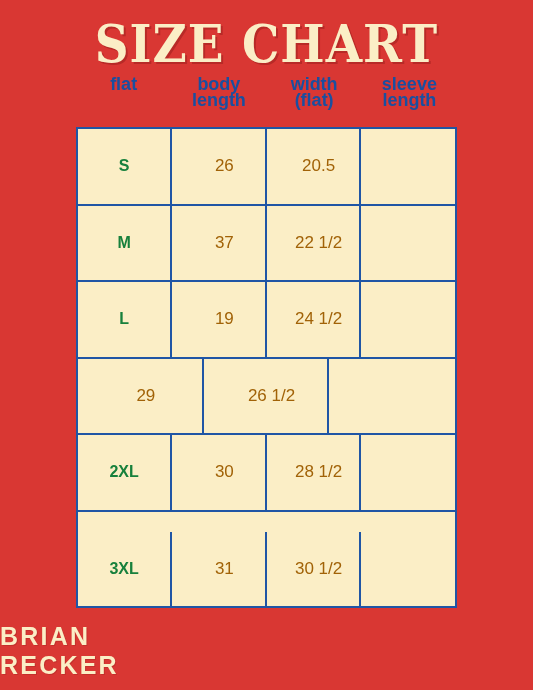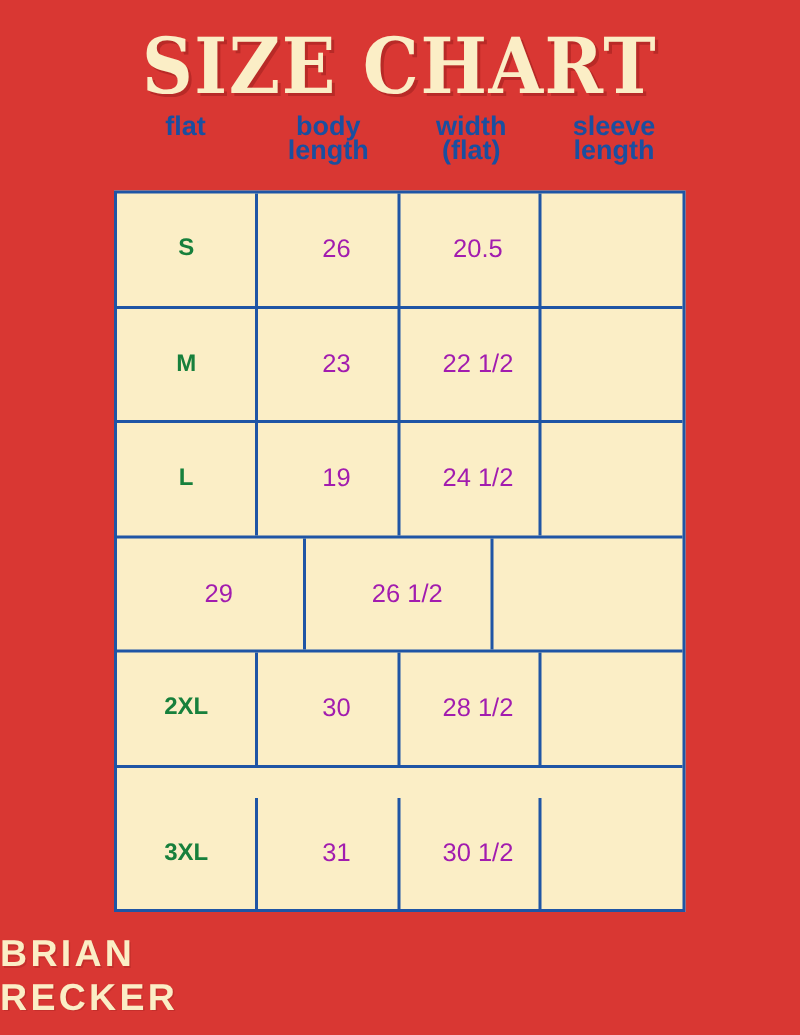--- a/index.html
+++ b/index.html
@@ -107,21 +107,21 @@
   }
   .cell:last-child {
     border-right: none;
   }
   .cell.size {
     color: #17803c;
     font-weight: 700;
     font-size: 16px;
   }
   .cell.num {
-    color: #a21caf;
+    color: #a16207;
     font-weight: 400;
     font-size: 17px;
     padding-left: 12px;
   }
   .cell.blank {
     color: #1a1a1a;
   }
 
   
   .footer {
@@ -179,21 +179,21 @@
 
     <div class="row">
       <div class="cell size">S</div>
       <div class="cell num">26</div>
       <div class="cell num">20.5</div>
       <div class="cell blank"></div>
     </div>
 
     <div class="row">
       <div class="cell size">M</div>
-      <div class="cell num">23</div>
+      <div class="cell num">37</div>
       <div class="cell num">22 1/2</div>
       <div class="cell blank"></div>
     </div>
 
     <div class="row">
       <div class="cell size">L</div>
       <div class="cell num">19</div>
       <div class="cell num">24 1/2</div>
       <div class="cell blank"></div>
     </div>

